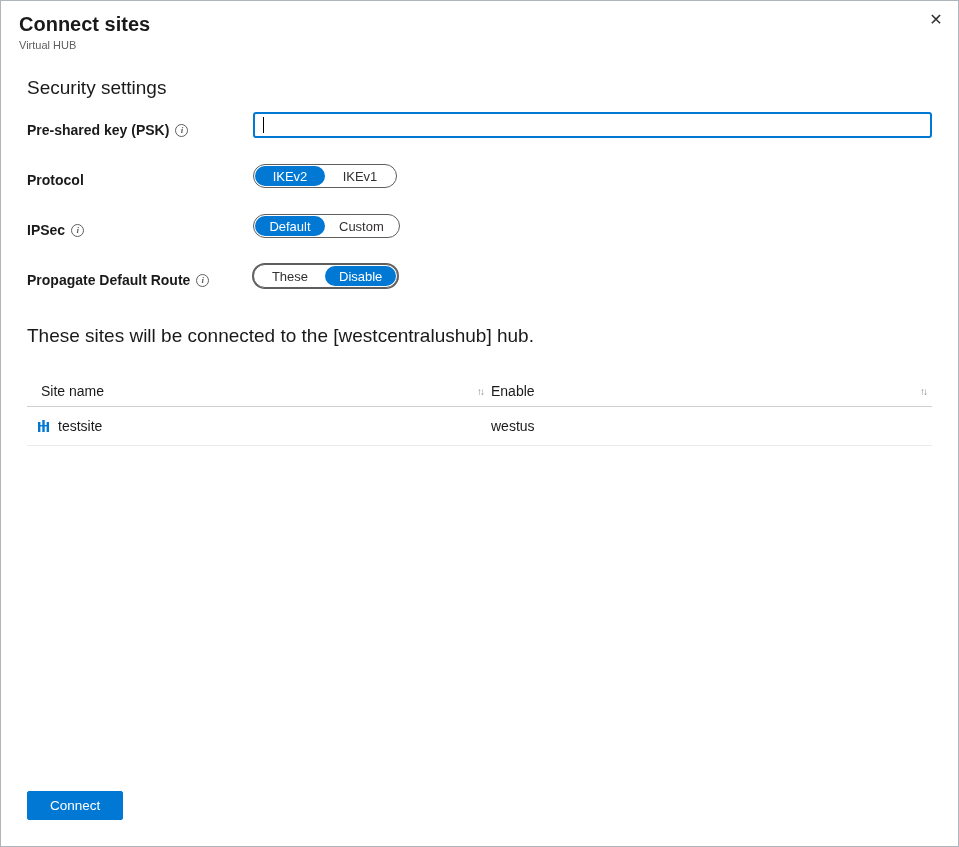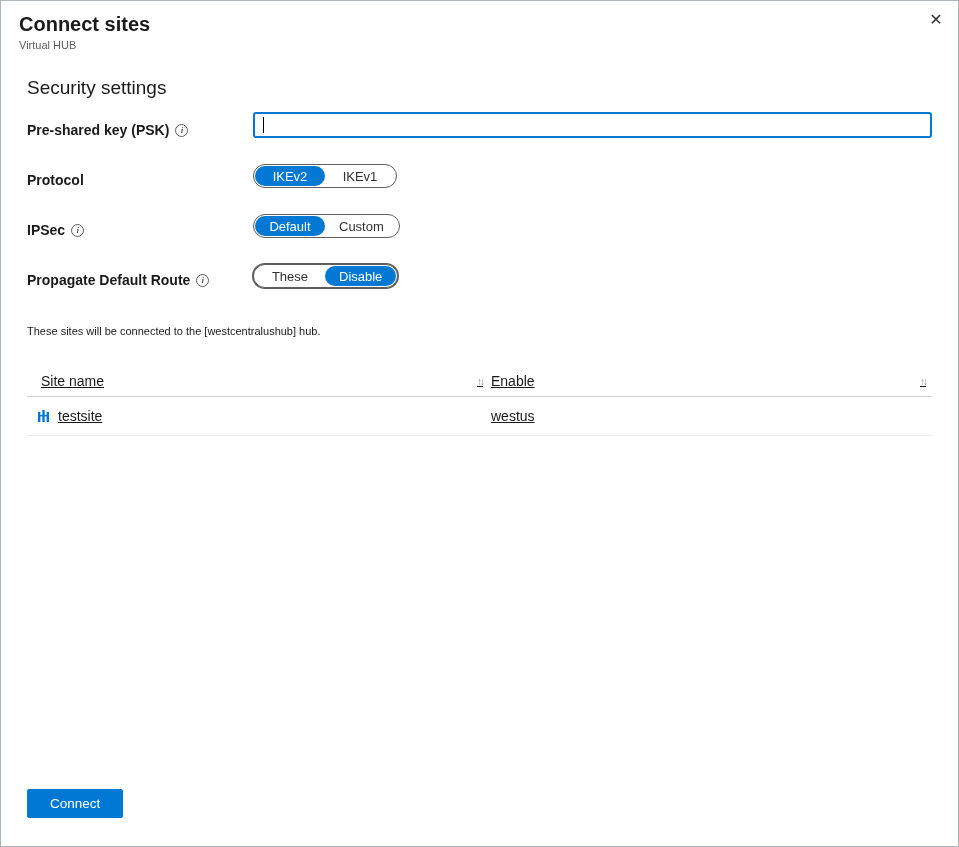--- a/index.html
+++ b/index.html
@@ -65,34 +65,34 @@
   .toggle.focused { box-shadow: 0 0 0 1px #605e5c; }
   .seg {
     border: none; background: transparent;
     height: 20px; min-width: 70px; padding: 0 14px;
     border-radius: 10px;
     font-size: 13px; color: #323130;
     cursor: pointer; font-family: inherit;
     display: inline-flex; align-items: center; justify-content: center;
   }
   .seg.selected { background: var(--accent, #0078d4); color: #ffffff; }
-  .message { margin: 37px 26px 0 26px; font-size: 11px; }
-  .sites-table { margin: 29px 26px 0 26px; text-decoration: underline; }
+  .message { margin: 37px 26px 0 26px; font-size: 19px; }
+  .sites-table { margin: 29px 26px 0 26px; }
   .t-head { display: flex; border-bottom: 1px solid #d2d0ce; }
   .t-row { display: flex; border-bottom: 1px solid #edebe9; }
   .t-cell { display: flex; align-items: center; font-size: 14px; }
   .t-head .t-cell { height: 30px; }
   .t-row .t-cell { height: 38px; }
   .col-site { flex: 0 0 464px; padding: 0 8px 0 14px; justify-content: space-between; }
   .col-region { flex: 1; padding: 0 6px 0 0; justify-content: space-between; }
   .t-row .col-site { justify-content: flex-start; gap: 7px; padding-left: 10px; }
   .t-row .col-region { justify-content: flex-start; }
   .sort-icon { font-size: 10px; color: #8a8886; letter-spacing: -2px; cursor: pointer; user-select: none; }
   .site-icon { display: inline-flex; align-items: center; }
-  .footer { position: absolute; left: 0; right: 0; bottom: 0; padding: 0 26px 28px 26px; margin-top: 16px; }
+  .footer { position: absolute; left: 0; right: 0; bottom: 8px; padding: 0 26px 18px 26px; margin-top: 16px; }
   .connect-btn {
     background: var(--accent, #0078d4);
     color: #ffffff;
     border: 1px solid var(--accent, #0078d4);
     border-radius: 2px;
     font-size: 13.5px; font-weight: 400;
     padding: 6px 22px;
     cursor: pointer; font-family: inherit;
   }
 </style>

